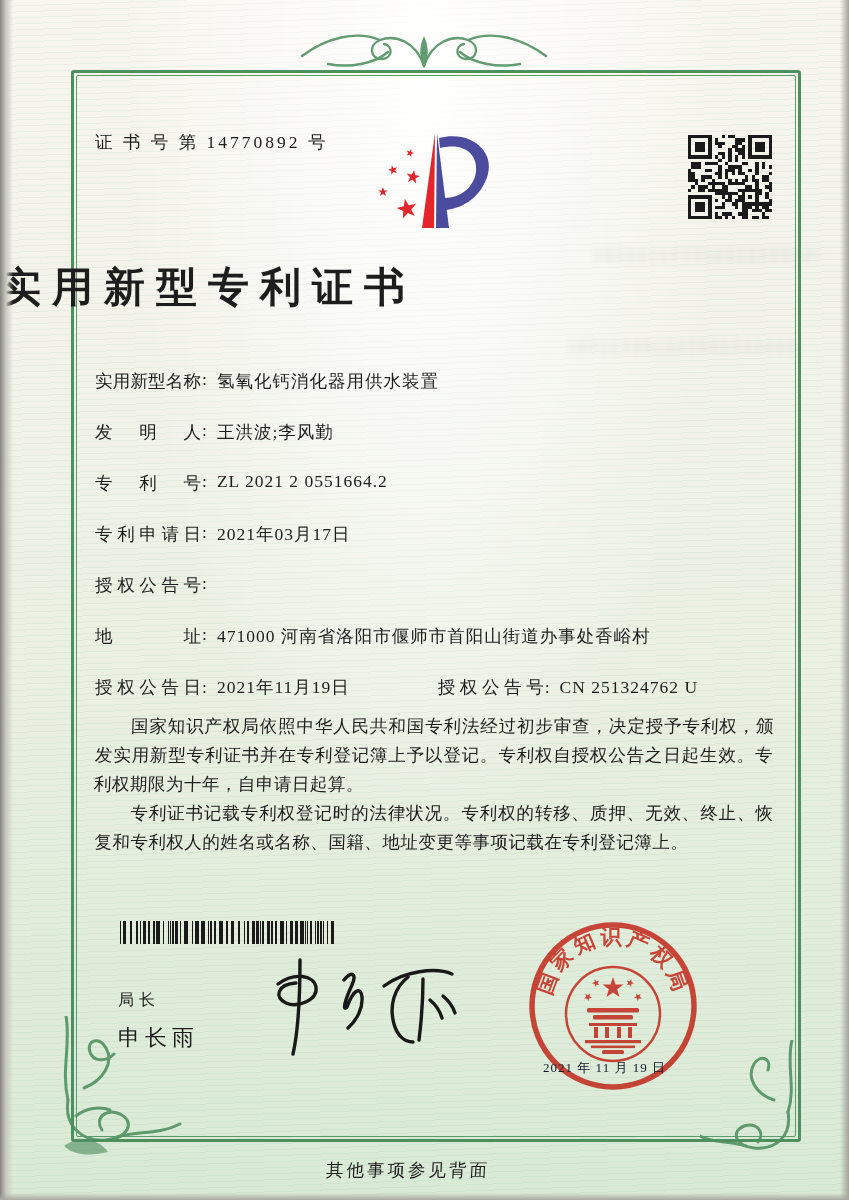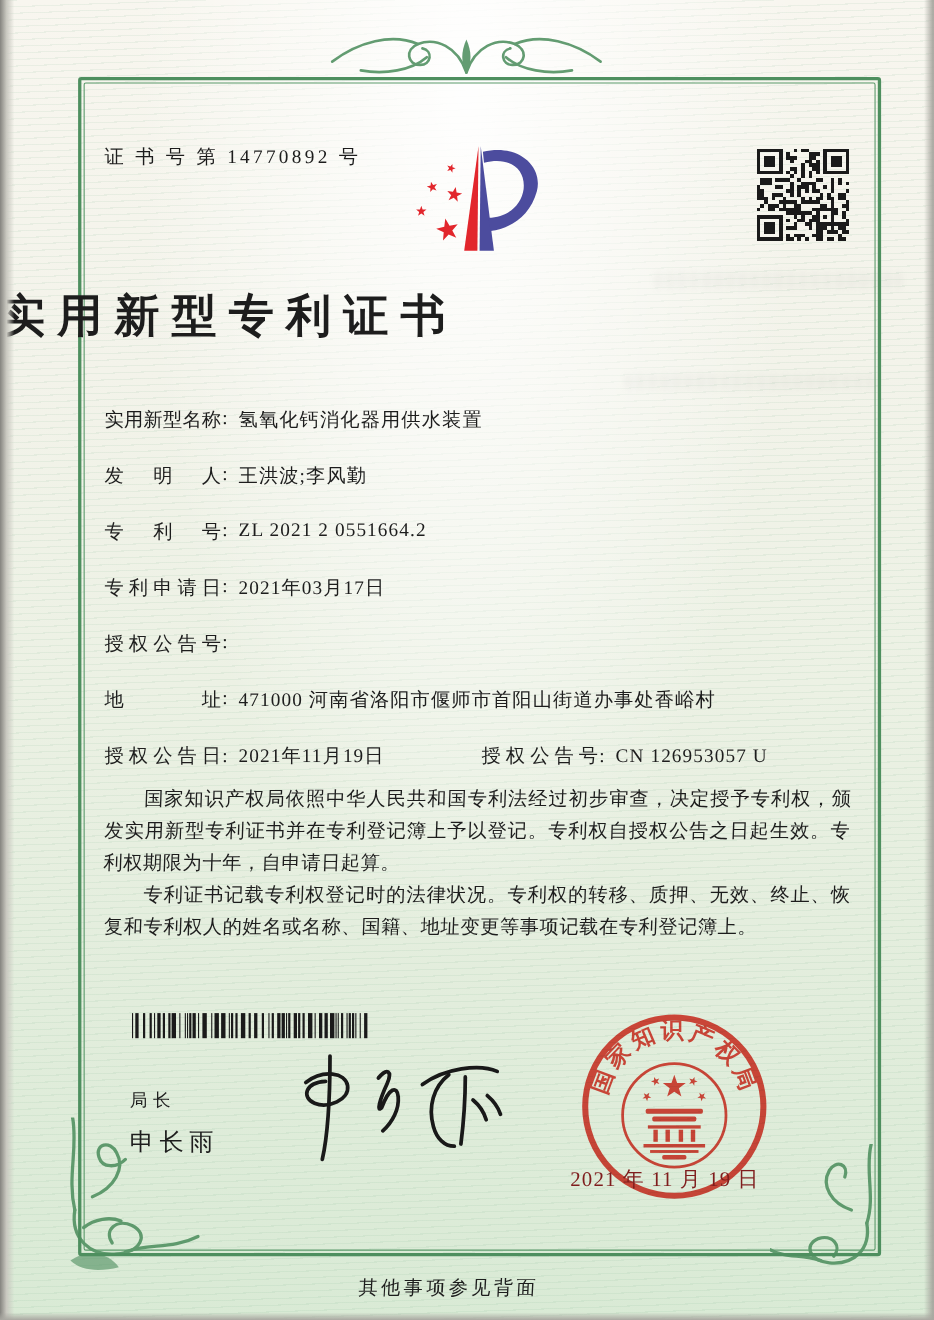--- a/index.html
+++ b/index.html
@@ -43,21 +43,21 @@
   #paras p{margin:0;text-indent:2em;transform:skewX(-2deg);}
   
   #barcode{position:absolute;left:118px;top:921px;width:218px;height:23px;}
   
   #signer-role{position:absolute;left:118px;top:990px;font-size:16px;letter-spacing:5px;}
   #signer-name{position:absolute;left:118px;top:1023px;font-size:22px;letter-spacing:5px;}
   #signature{position:absolute;left:250px;top:952px;}
   
   #seal{position:absolute;left:527px;top:920px;width:172px;height:172px;mix-blend-mode:multiply;}
   #seal-date{position:absolute;left:512px;top:1059px;width:185px;text-align:center;
-             font-size:19px;color:#7f1d1d;letter-spacing:1px;}
+             font-size:13px;color:#0f172a;letter-spacing:1px;}
   
   #page-indicator{position:absolute;left:0;width:816px;top:1114px;text-align:center;font-size:15.5px;letter-spacing:2px;}
   #back-note{position:absolute;left:0;width:816px;top:1158px;text-align:center;font-size:17.5px;
              letter-spacing:3px;transform:skewX(-3deg);}
 </style>
 </head>
 <body>
 
 <div id="stage">
   <div id="paper"></div>
@@ -471,21 +471,21 @@
     </div>
     <div class="frow">
       <span class="fgroup">
         <span class="flabel">授权公告日</span>
           <span class="fcolon">:</span>
         <span class="fvalue">2021年11月19日</span>
       </span>
       <span class="fgroup gap2">
         <span class="flabel">授权公告号</span>
           <span class="fcolon">:</span>
-        <span class="fvalue">CN 126953057 U</span>
+        <span class="fvalue">CN 251324762 U</span>
       </span>
     </div>
   </div>
 
   <div id="paras">
     <p>国家知识产权局依照中华人民共和国专利法经过初步审查，决定授予专利权，颁发实用新型专利证书并在专利登记簿上予以登记。专利权自授权公告之日起生效。专利权期限为十年，自申请日起算。</p>
     <p>专利证书记载专利权登记时的法律状况。专利权的转移、质押、无效、终止、恢复和专利权人的姓名或名称、国籍、地址变更等事项记载在专利登记簿上。</p>
   </div>
 
   <svg id="barcode" viewBox="0 0 218 23" preserveAspectRatio="none">

